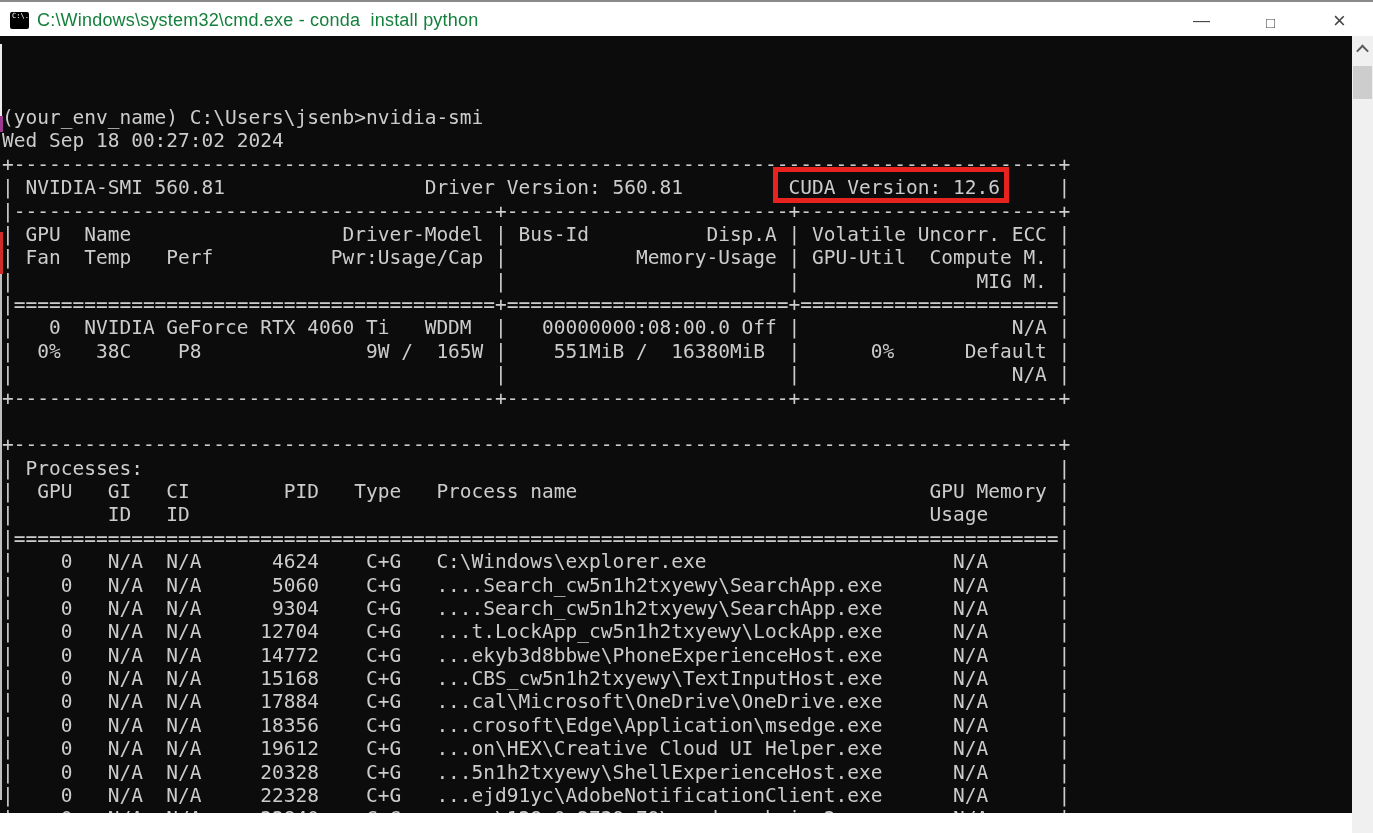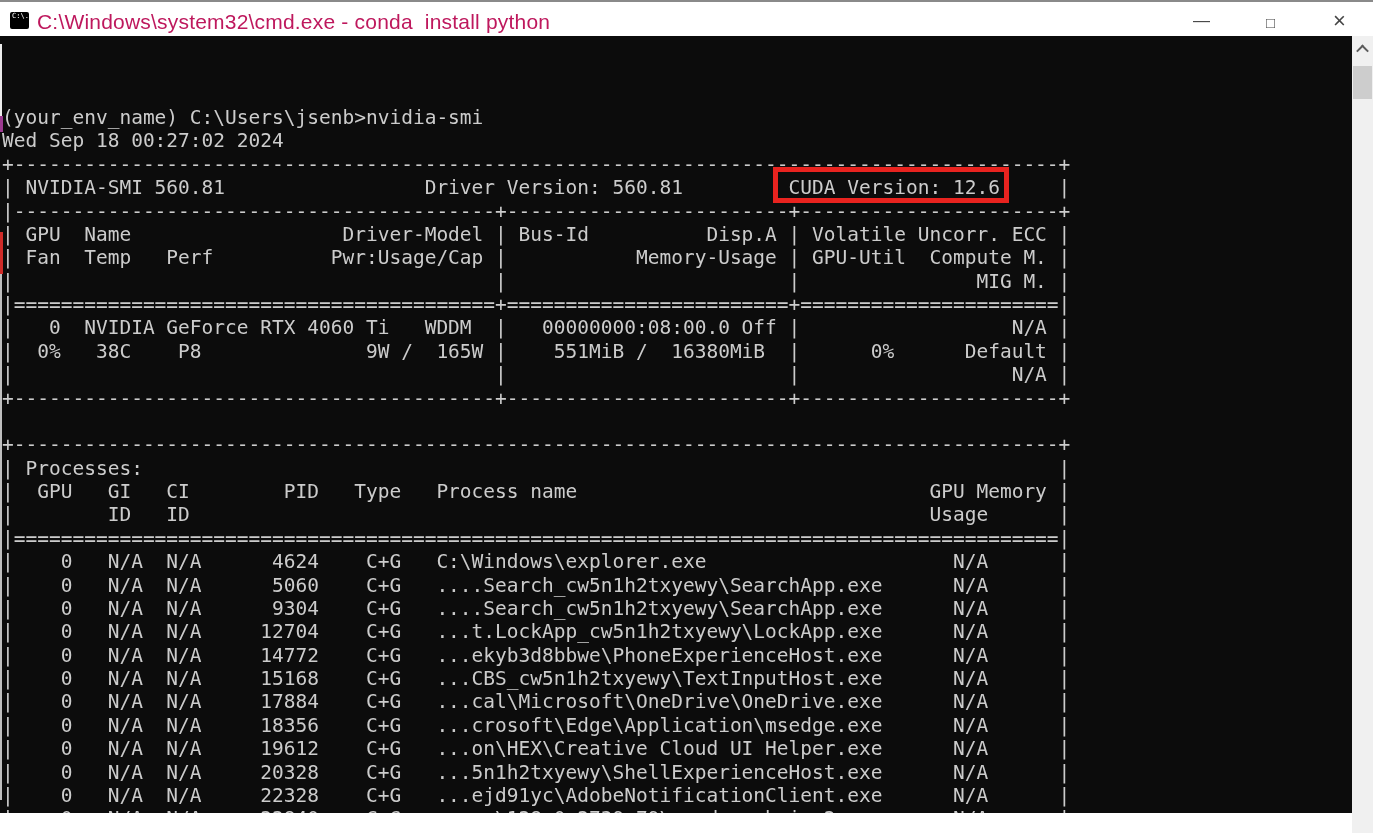--- a/index.html
+++ b/index.html
@@ -6,21 +6,21 @@
   html,body { width:1373px; height:833px; overflow:hidden; background:#ffffff; }
   .window { position:relative; width:1373px; height:833px; font-family:"Liberation Sans", sans-serif; }
 
   
   .titlebar { position:absolute; left:0; top:0; width:1373px; height:36px;
               background:#ffffff; border-top:2px solid #8a8a8a; }
   .cmd-icon { position:absolute; left:10px; top:10px; width:19px; height:17px;
               background:#000; border-radius:2px; color:#fff;
               font-family:"DejaVu Sans Mono", monospace; font-size:7px; line-height:9px;
               padding-left:2px; overflow:hidden; }
-  .title { position:absolute; left:37px; top:8px; font-size:21px; color:#be185d;
+  .title { position:absolute; left:37px; top:8px; font-size:18px; color:#15803d;
            white-space:pre; letter-spacing:0.2px; }
   .btn { position:absolute; top:2px; width:47px; height:34px; display:flex;
          align-items:center; justify-content:center; color:#454545; cursor:default; }
   .btn.min   { left:1178px; font-size:17px; }
   .btn.max   { left:1247px; font-size:15px; padding-top:2px; }
   .btn.close { left:1316px; font-size:22px; font-weight:300; }
 
   
   .console { position:absolute; left:0; top:36px; width:1352px; height:777px;
              background:#0c0c0c; overflow:hidden; }

